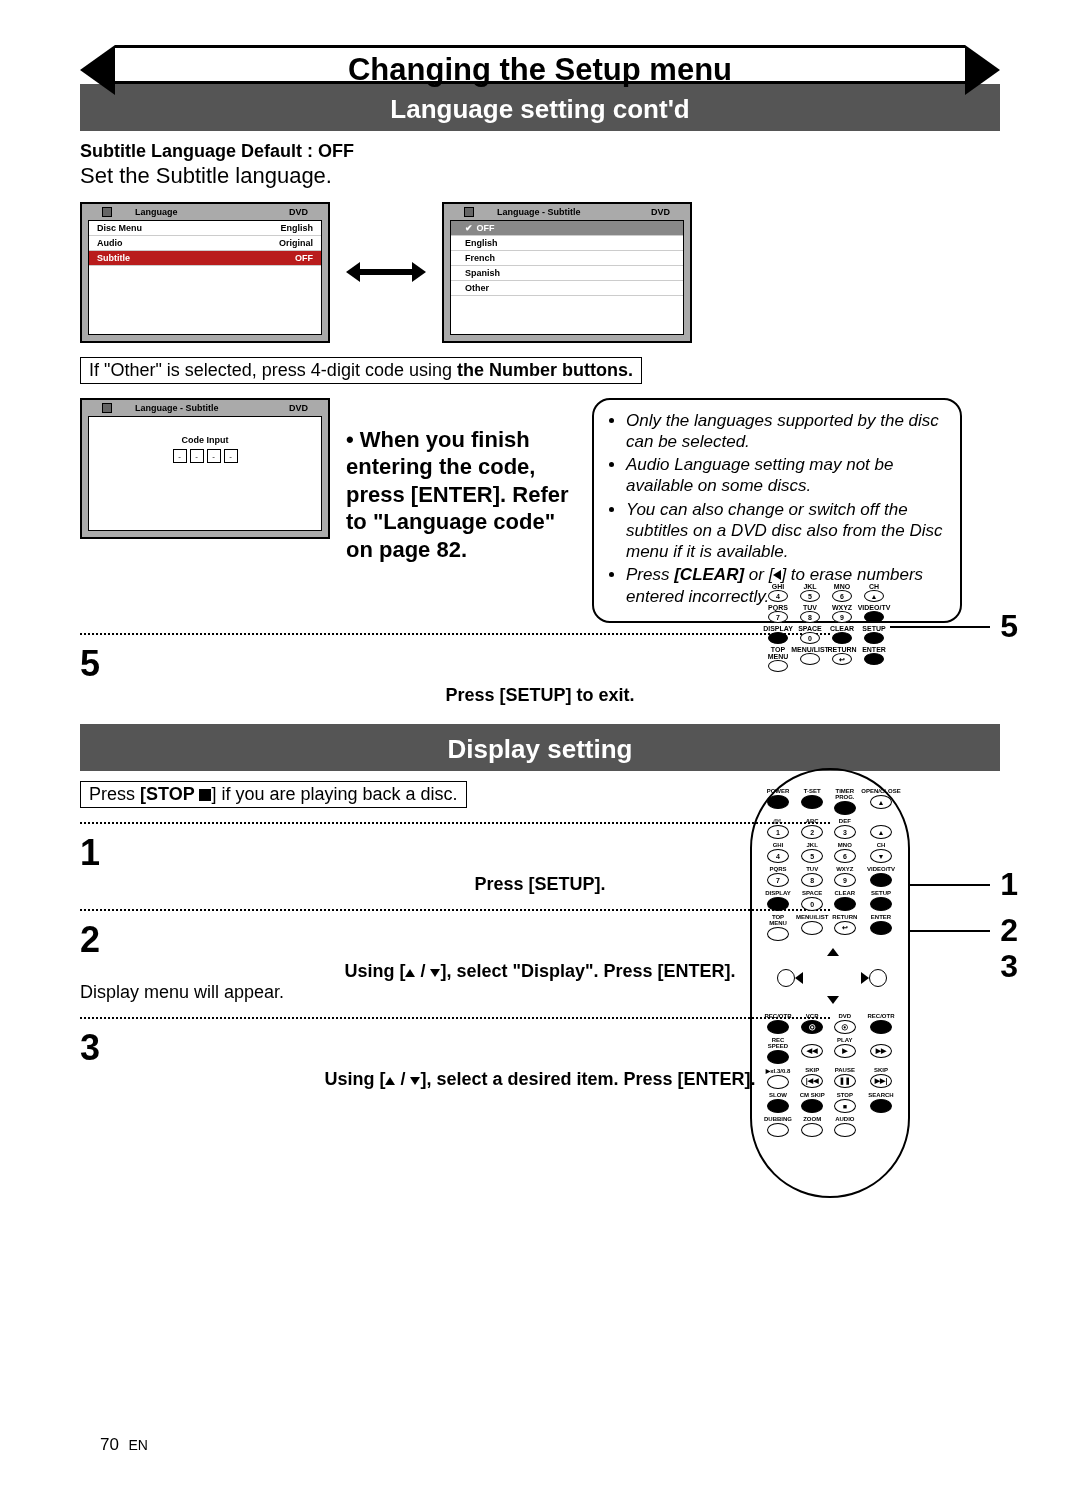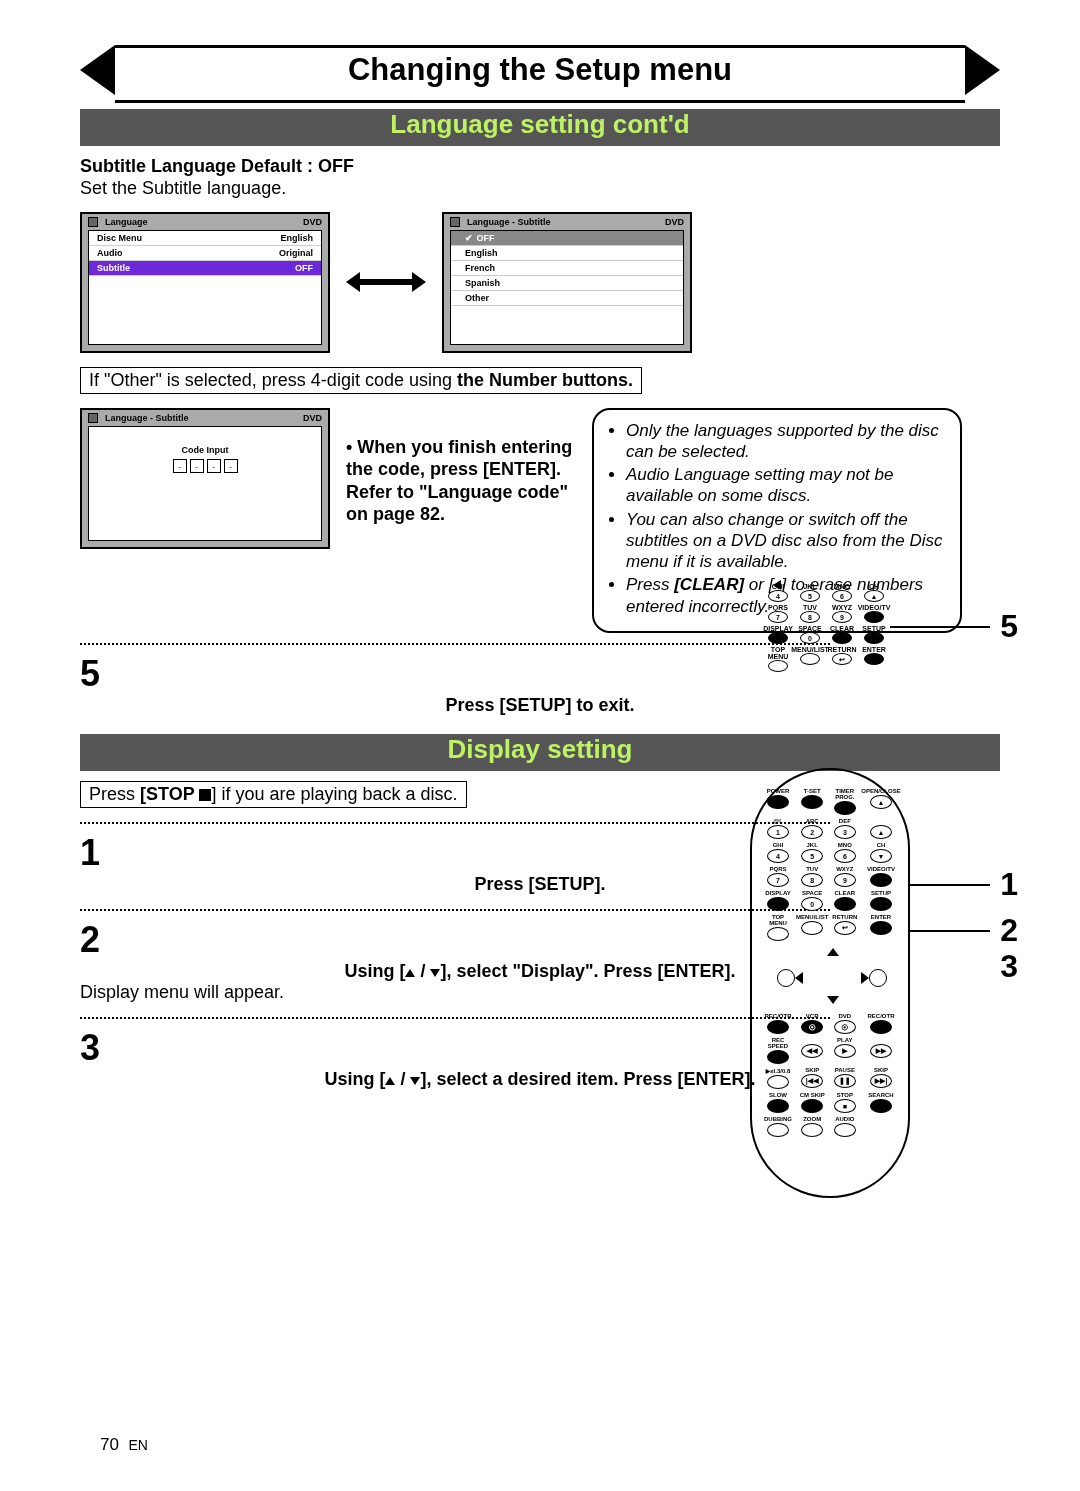--- a/index.html
+++ b/index.html
@@ -7,22 +7,21 @@
     font-family: Arial, Helvetica, sans-serif;
     background: #fff;
     color: #000;
     width: 1080px;
     height: 1491px;
     position: relative;
     padding: 45px 80px 30px;
   }
   .title-banner {
     position: relative;
-    height: 58px;
-    margin-bottom: 6px;
+    height: 39px;
   }
   .title-banner .left-tri, .title-banner .right-tri {
     position: absolute;
     top: 0;
     width: 0; height: 0;
     border-top: 25px solid transparent;
     border-bottom: 25px solid transparent;
   }
   .title-banner .left-tri { left: 0; border-right: 35px solid #000; }
   .title-banner .right-tri { right: 0; border-left: 35px solid #000; }
@@ -30,42 +29,42 @@
   .title-banner .line.top { top: 0; }
   .title-banner .line.bot { bottom: 0; }
   .title-banner .txt {
     text-align: center;
     font-size: 31px;
     font-weight: bold;
     line-height: 50px;
   }
   .section-bar {
     background: #555;
-    color: #bef264;
+    color: #ffffff;
     font-size: 26px;
     font-weight: bold;
     text-align: center;
-    padding: 0 0 6px;
+    padding: 10px 0 6px;
     margin-bottom: 10px;
   }
   .subhead { font-weight: bold; font-size: 18px; }
-  .body-txt { font-size: 18px; line-height: 1.25; }
+  .body-txt { font-size: 22px; line-height: 1.25; }
   .osd {
     width: 250px;
     border: 2px solid #000;
     background: #aaa;
     font-size: 9px;
     position: relative;
   }
-  .osd .titlebar { display:flex; gap:4px; align-items:center; padding:3px 6px; font-weight:bold; }
+  .osd .titlebar { display:flex; gap:20px; align-items:center; padding:3px 20px; font-weight:bold; }
   .osd .titlebar .dvd { margin-left:auto; font-weight:bold; }
   .osd .list { background:#fff; border:1px solid #000; margin: 0 6px 6px; min-height:115px;}
   .osd .row { display:flex; padding:2px 8px; font-weight:bold; border-bottom:1px solid #ccc;}
   .osd .row span:last-child { margin-left:auto; }
-  .osd .row.sel { background:#6d28d9; color:#fff;}
+  .osd .row.sel { background:#b91c1c; color:#fff;}
   .osd .opt { padding:2px 14px; font-weight:bold; border-bottom:1px solid #ccc;}
   .osd .opt.sel { background:#888; color:#fff;}
   .arrow-lr {
     width: 80px; height: 20px; position: relative; align-self:center;
   }
   .arrow-lr::before {
     content:''; position:absolute; left:12px; right:12px; top:7px; height:6px; background:#000;
   }
   .arrow-lr .al, .arrow-lr .ar { position:absolute; top:0; width:0;height:0;
     border-top:10px solid transparent; border-bottom:10px solid transparent;}

